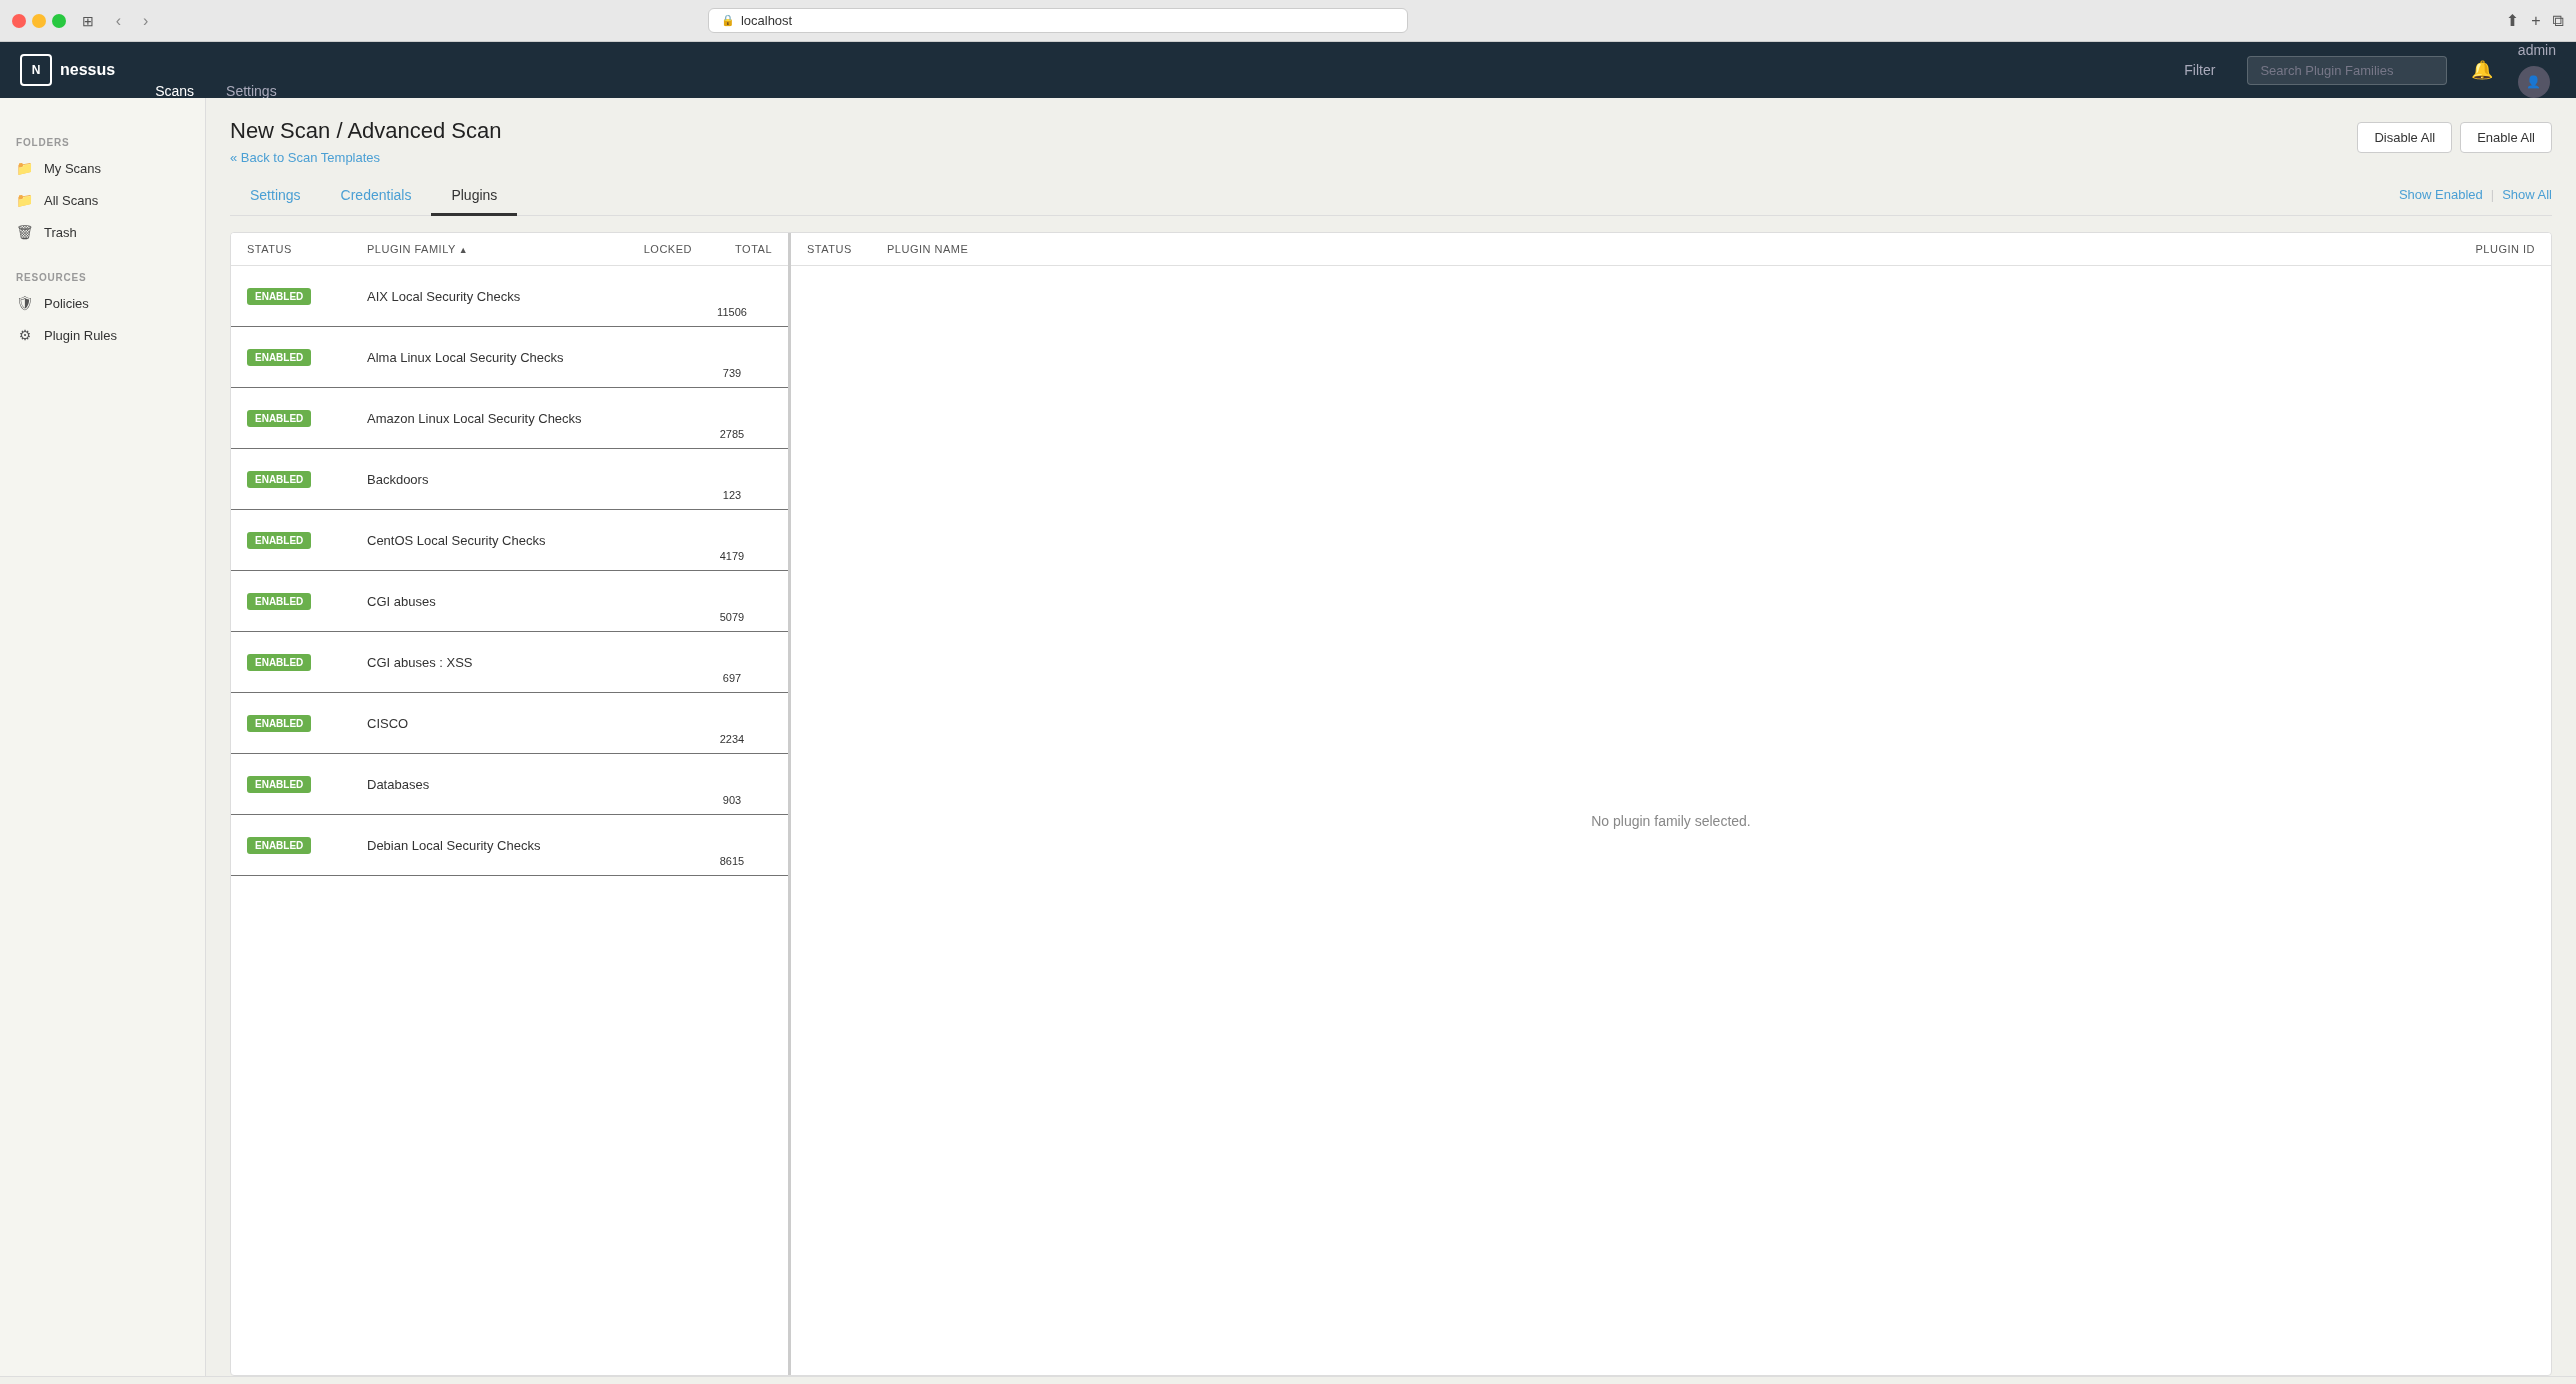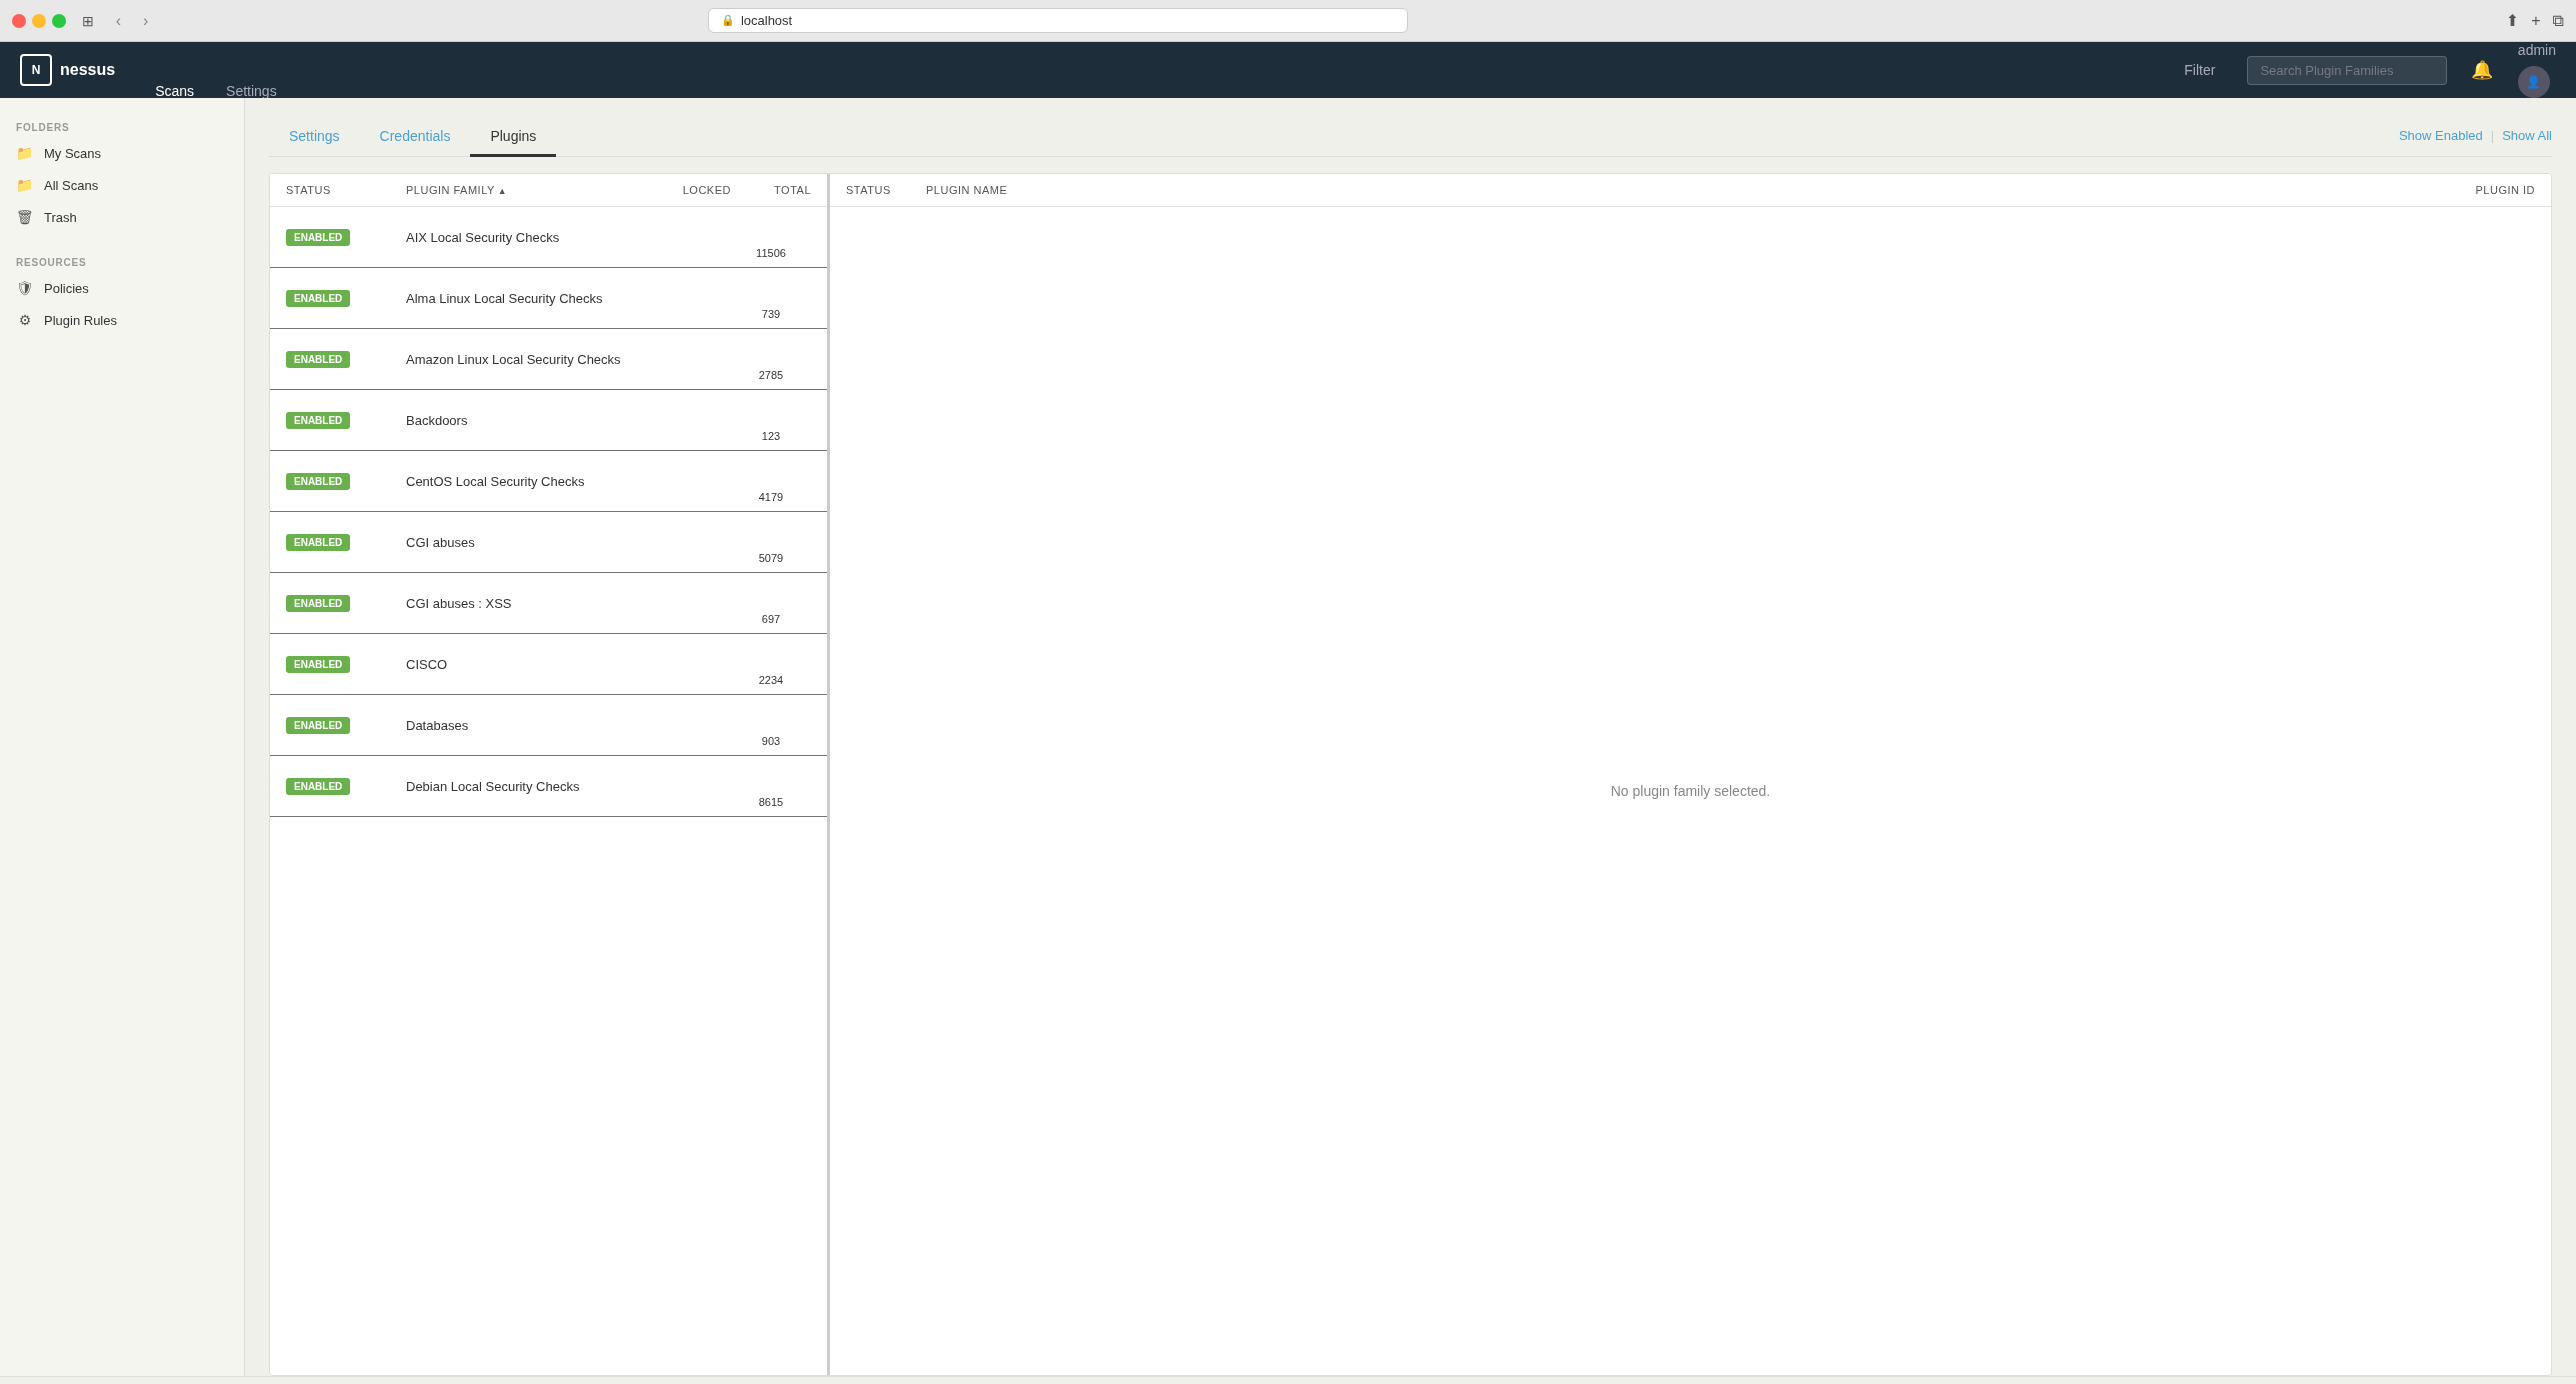--- a/index.html
+++ b/index.html
@@ -66,25 +66,25 @@
     .header-search::placeholder { color: #778; }
     .header-bell { color: #aab; font-size: 18px; cursor: pointer; }
     .header-user { display: flex; align-items: flex-start; gap: 8px; color: #aab; font-size: 14px; cursor: pointer; flex-direction: column; }
     .avatar { width: 32px; height: 32px; border-radius: 50%; background: #556; display: flex; align-items: center; justify-content: center; color: white; font-size: 12px; }
 
     
     .main-layout { display: flex; height: calc(100vh - 106px); }
 
     
     .sidebar {
-      width: 245px;
+      width: 206px;
       background: #f5f5f0;
       border-right: 1px solid #ddd;
       flex-shrink: 0;
-      padding-top: 16px;
+      padding-top: 31px;
     }
     .sidebar-section-label {
       font-size: 10px;
       font-weight: 600;
       color: #999;
       text-transform: uppercase;
       letter-spacing: 0.8px;
       padding: 8px 16px 4px;
     }
     .sidebar-item {
@@ -298,20 +298,30 @@
       <span>Policies</span>
     </div>
     <div class="sidebar-item">
       <span class="si-icon">⚙</span>
       <span>Plugin Rules</span>
     </div>
   </div>
 
   <div class="content-area">
 
+    <div class="page-header">
+      <div class="page-title-block">
+        <h1 class="page-title">New Scan / Advanced Scan</h1>
+        <a class="back-link">« Back to Scan Templates</a>
+      </div>
+      <div class="header-actions">
+        <button class="btn-outline">Disable All</button>
+        <button class="btn-outline">Enable All</button>
+      </div>
+    </div>
 
     <div class="tabs-bar">
       <div class="tabs-list">
         <div class="tab">Settings</div>
         <div class="tab">Credentials</div>
         <div class="tab active">Plugins</div>
       </div>
       <div class="tab-filter-links">
         <span class="tab-filter-link">Show Enabled</span>
         <span class="tab-filter-sep">|</span>

